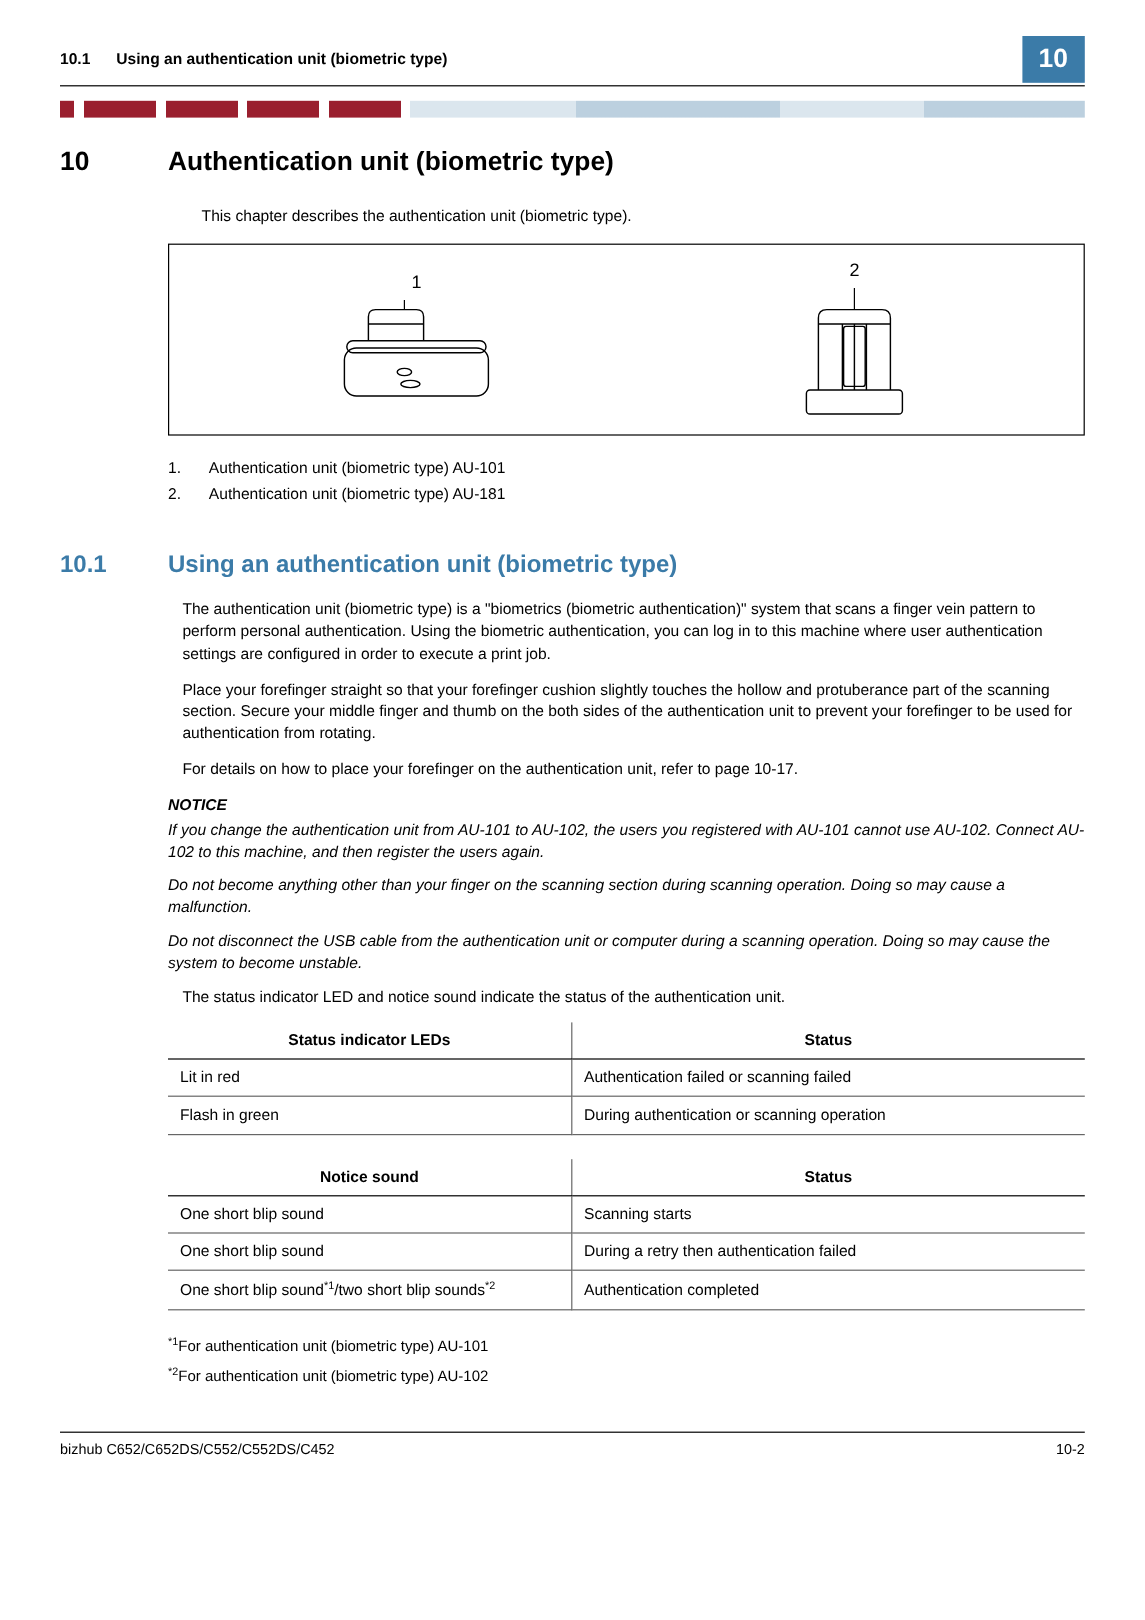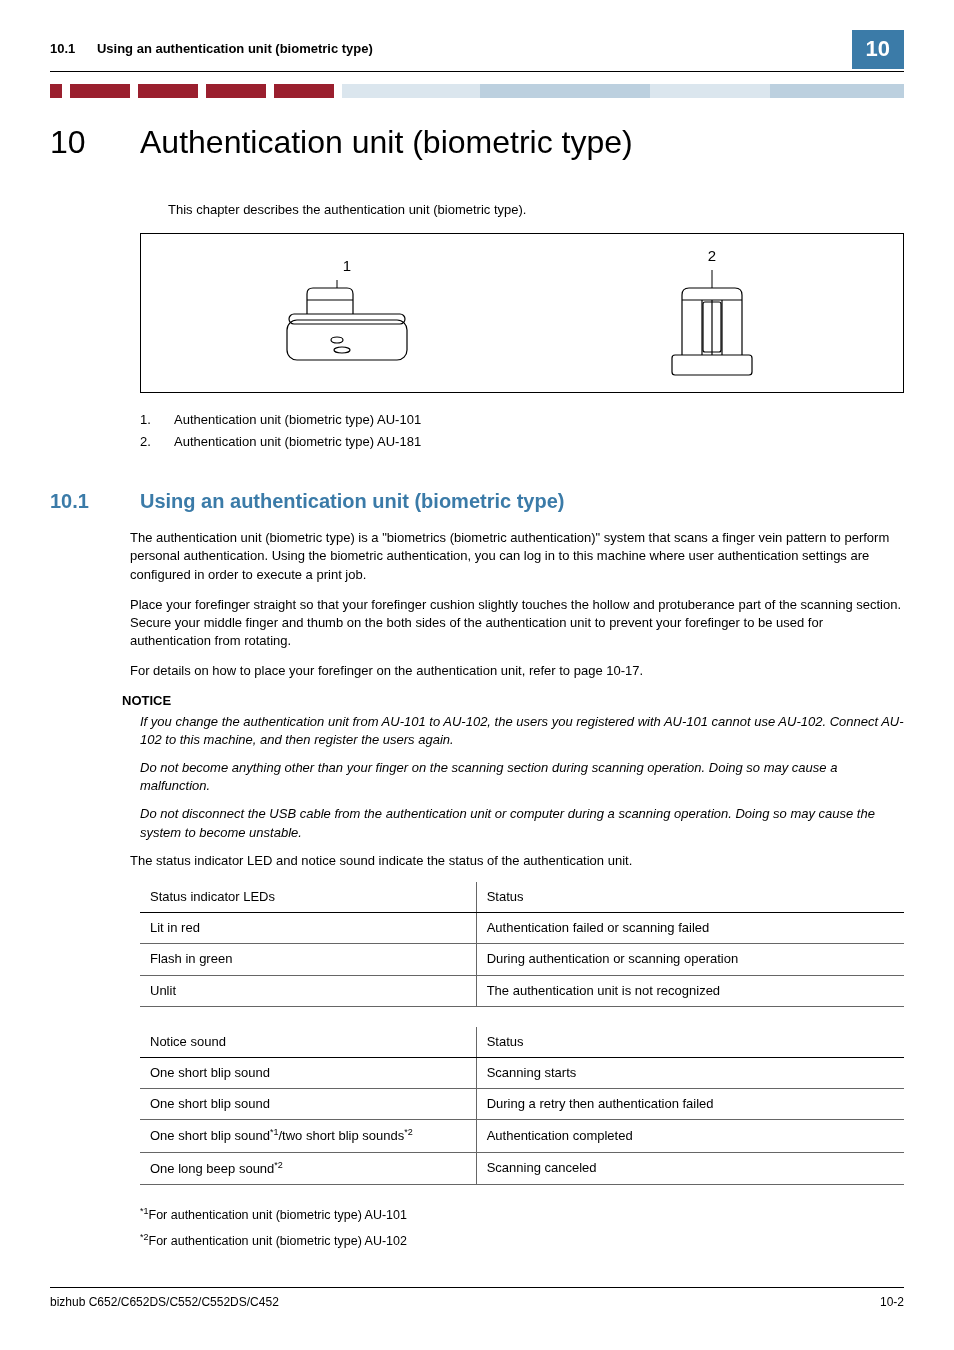--- a/index.html
+++ b/index.html
@@ -43,23 +43,23 @@
       #9a1f2e 20px 80px, #fff 80px 88px,
       #9a1f2e 88px 148px, #fff 148px 156px,
       #9a1f2e 156px 216px, #fff 216px 224px,
       #9a1f2e 224px 284px, #fff 284px 292px,
       #dbe6ee 292px 430px,
       #bcd0df 430px 600px,
       #dbe6ee 600px 720px,
       #bcd0df 720px 100%);
   }
   h1.main-title {
-    font-size: 32px;
-    font-weight: normal;
-    margin-bottom: 36px;
+    font-size: 22px;
+    font-weight: bold;
+    margin-bottom: 20px;
   }
   h1.main-title .num { display:inline-block; width: 90px; }
   .intro { margin-left: 118px; margin-bottom: 14px; }
   .figure-box {
     margin-left: 90px;
     border: 1px solid #000;
     padding: 16px;
     display: flex;
     justify-content: space-around;
     align-items: center;
@@ -72,33 +72,33 @@
   .legend-list { margin-left: 90px; margin-bottom: 36px; }
   .legend-list .row { display:flex; margin-bottom: 4px; }
   .legend-list .n { width: 34px; }
   h2.sect-title {
     font-size: 20px;
     font-weight: bold;
     color: #3b7ba8;
     margin-bottom: 14px;
   }
   h2.sect-title .num { display:inline-block; width: 90px; }
-  .body-p { margin-left: 80px; margin-bottom: 12px; }
-  .notice-heading { margin-left: 72px; font-weight: bold; margin-bottom: 2px; }
+  .body-p { margin-left: 102px; margin-bottom: 12px; }
+  .notice-heading { margin-left: 90px; font-weight: bold; font-style: italic; margin-bottom: 2px; }
   .notice-p { margin-left: 90px; font-style: italic; margin-bottom: 10px; }
   table.status {
     margin-left: 90px;
     width: calc(100% - 90px);
     border-collapse: collapse;
     margin-bottom: 20px;
     font-size: 13px;
   }
   table.status th {
-    text-align: left;
-    font-weight: normal;
+    text-align: center;
+    font-weight: bold;
     padding: 6px 10px;
     border-bottom: 1.2px solid #000;
   }
   table.status td {
     padding: 6px 10px;
     border-bottom: 0.5px solid #666;
   }
   table.status th:first-child, table.status td:first-child { width: 44%; border-right: 0.5px solid #666; }
   .footnote { margin-left: 90px; margin-bottom: 6px; font-size: 12.5px; }
   .sup { font-size: 9px; vertical-align: super; }
@@ -197,24 +197,20 @@
   </thead>
   <tbody id="t1body">
       <tr>
         <td>Lit in red</td>
         <td>Authentication failed or scanning failed</td>
       </tr>
       <tr>
         <td>Flash in green</td>
         <td>During authentication or scanning operation</td>
       </tr>
-      <tr>
-        <td>Unlit</td>
-        <td>The authentication unit is not recognized</td>
-      </tr>
     </tbody>
 </table>
 
 <table class="status">
   <thead>
     <tr>
       <th>Notice sound</th>
       <th>Status</th>
     </tr>
   </thead>
@@ -224,24 +220,20 @@
         <td>Scanning starts</td>
       </tr>
       <tr>
         <td>One short blip sound</td>
         <td>During a retry then authentication failed</td>
       </tr>
       <tr>
         <td>One short blip sound<span class="sup">*1</span>/two short blip sounds<span class="sup">*2</span></td>
         <td>Authentication completed</td>
       </tr>
-      <tr>
-        <td>One long beep sound<span class="sup">*2</span></td>
-        <td>Scanning canceled</td>
-      </tr>
     </tbody>
 </table>
 
 <p class="footnote"><span class="sup">*1</span><span>For authentication unit (biometric type) AU-101</span></p>
 <p class="footnote"><span class="sup">*2</span><span>For authentication unit (biometric type) AU-102</span></p>
 
 <div class="footer">
   <span>bizhub C652/C652DS/C552/C552DS/C452</span>
   <span>10-2</span>
 </div>

